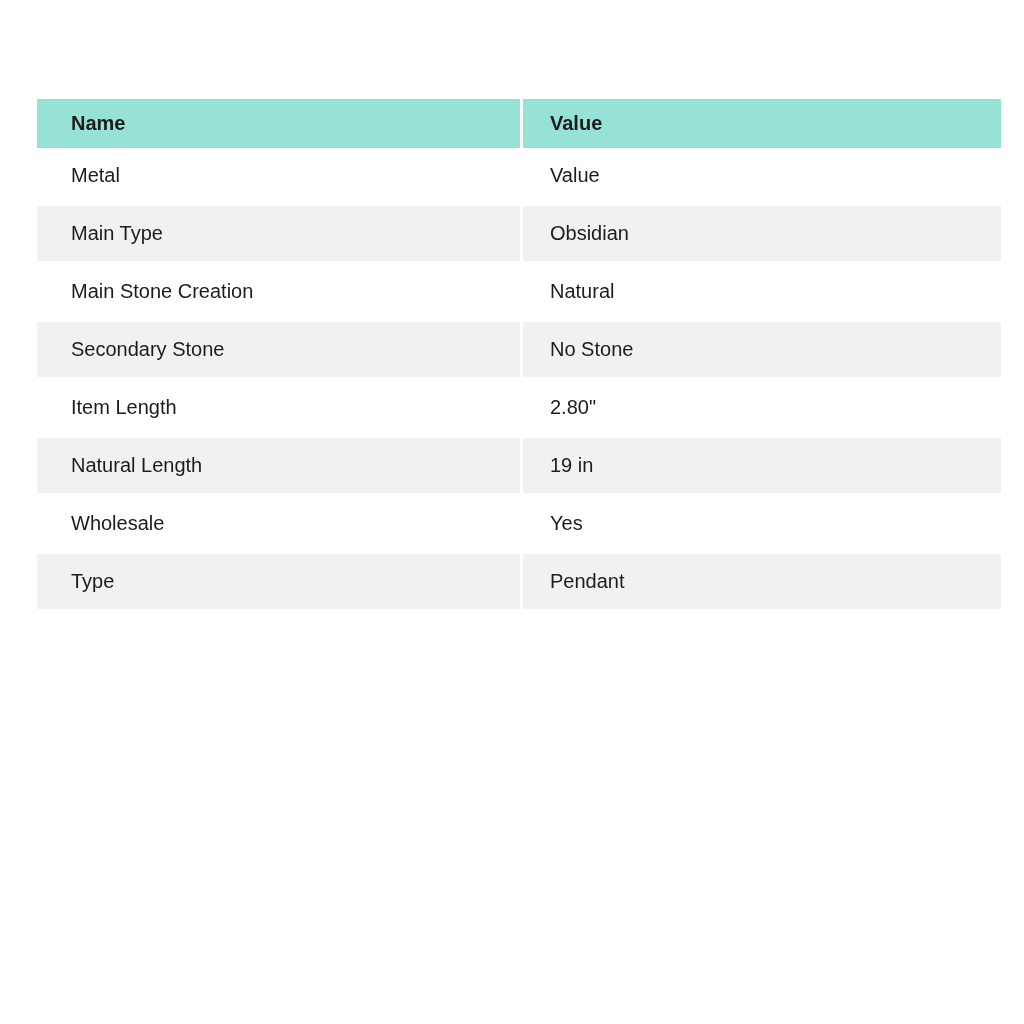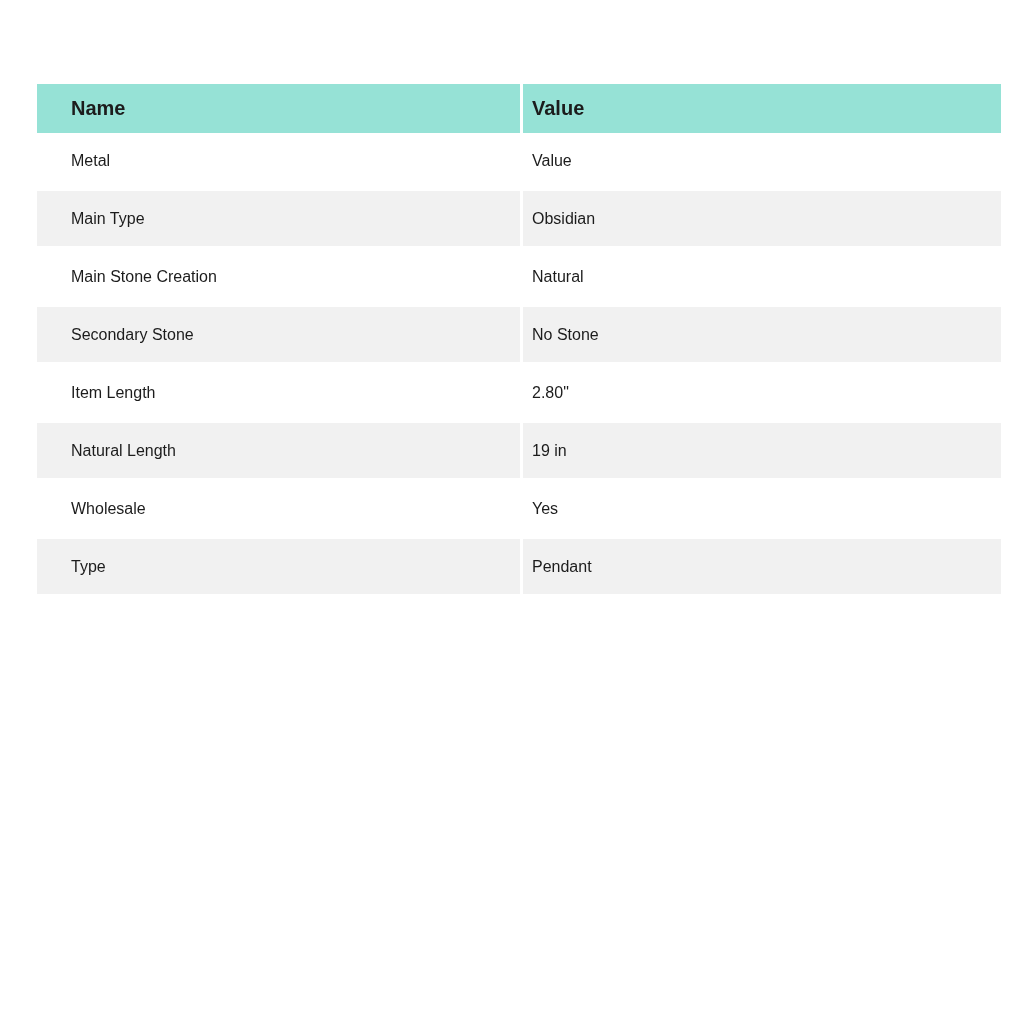--- a/index.html
+++ b/index.html
@@ -8,53 +8,53 @@
     --text-color:#1c1c1c;
     --divider:#ffffff;
   }
   *{box-sizing:border-box;margin:0;padding:0;}
   html,body{width:1024px;height:1024px;background:#ffffff;overflow:hidden;}
   body{font-family:"Liberation Sans","DejaVu Sans",sans-serif;color:var(--text-color);}
   .page{position:relative;width:1024px;height:1024px;background:#ffffff;}
   table.spec-table{
     position:absolute;
     left:37px;
-    top:84px;
+    top:99px;
     width:964px;
     border-collapse:separate;
     border-spacing:0;
     table-layout:fixed;
   }
   .spec-table col.col-name{width:486px;}
   .spec-table col.col-value{width:478px;}
   .spec-table th{
     background:var(--header-bg);
     height:49px;
     font-size:20px;
     font-weight:700;
     text-align:left;
     vertical-align:middle;
     padding:0 0 0 34px;
   }
   .spec-table td{
     height:58px;
-    font-size:16px;
+    font-size:20px;
     font-weight:400;
     text-align:left;
     vertical-align:middle;
     padding:0 0 0 34px;
     border-bottom:3px solid var(--divider);
   }
   .spec-table th:first-child,
   .spec-table td:first-child{
     border-right:3px solid var(--divider);
   }
   .spec-table th:last-child,
   .spec-table td:last-child{
-    padding-left:9px;
+    padding-left:27px;
   }
   .spec-table tbody tr:nth-child(even) td{
     background:var(--stripe-bg);
   }
   .spec-table tbody tr:nth-child(odd) td{
     background:#ffffff;
   }
 </style>
 </head>
 <body>

